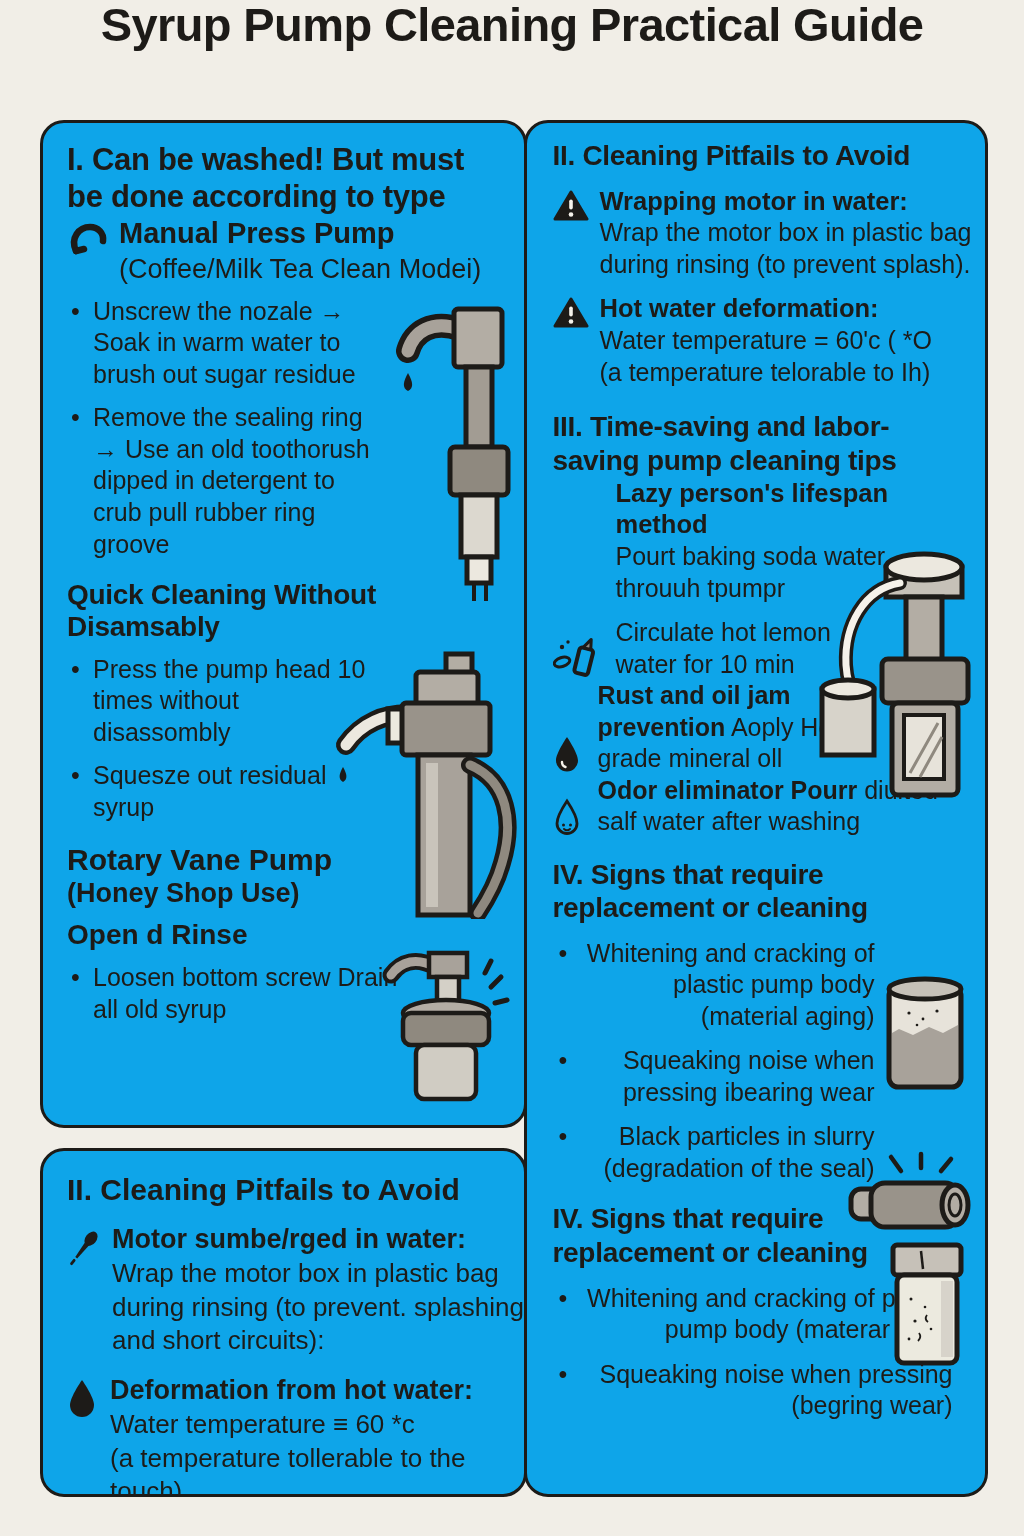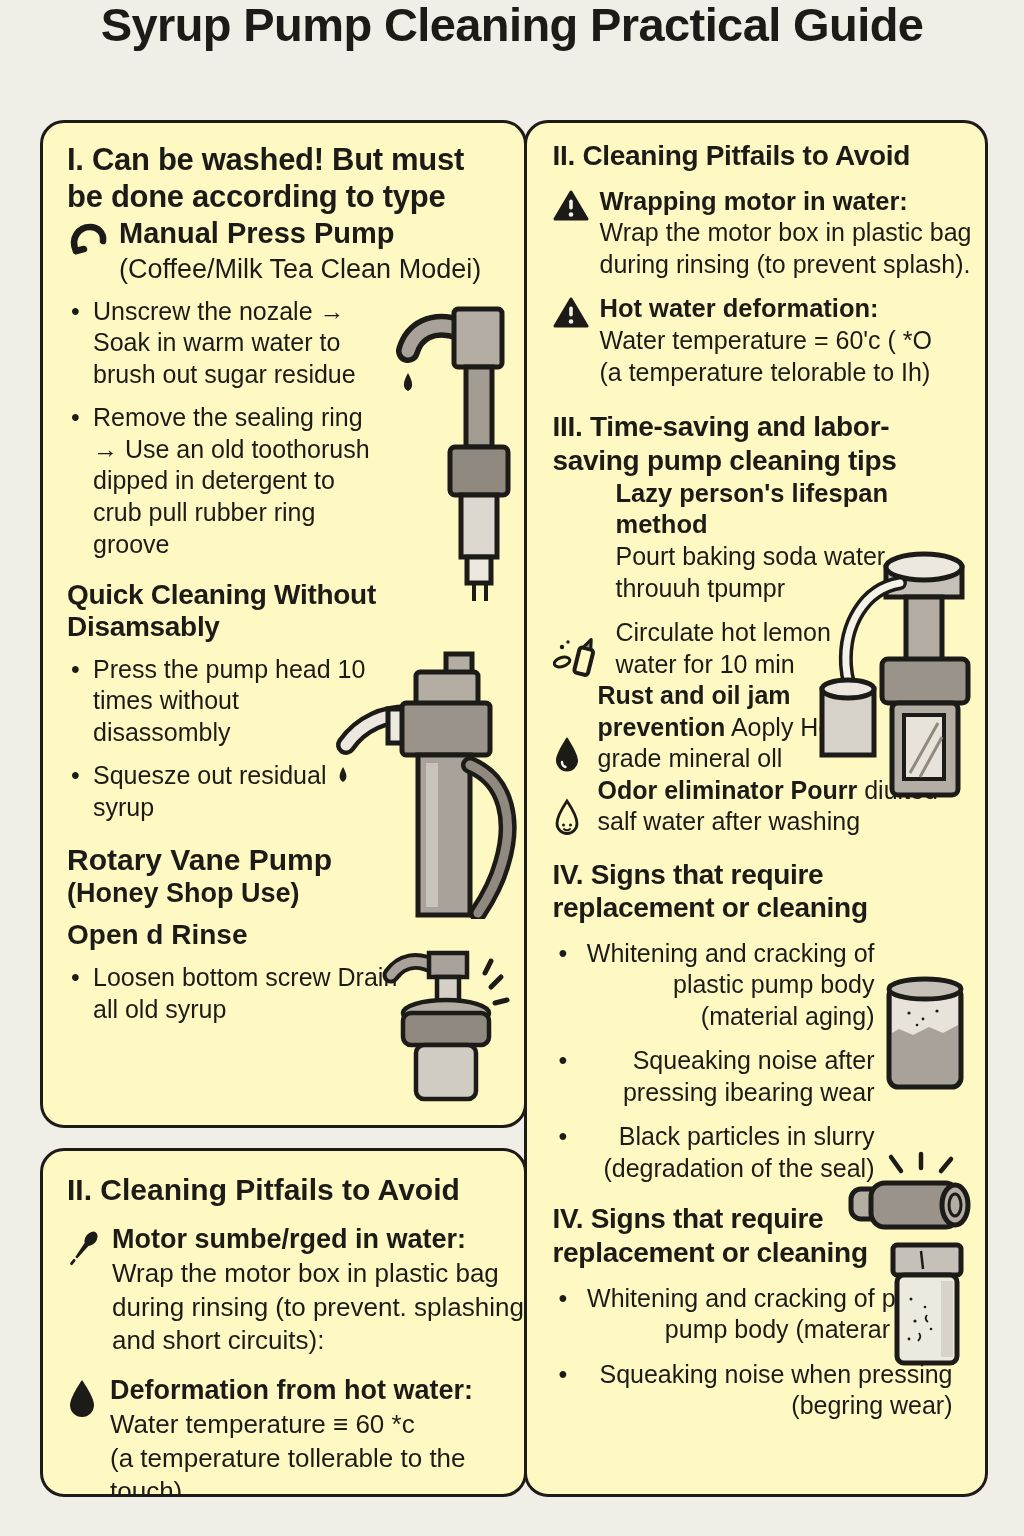--- a/index.html
+++ b/index.html
@@ -9,21 +9,21 @@
     font-family:"Liberation Sans","DejaVu Sans",sans-serif;
   }
   .page{position:relative;width:1024px;height:1536px;}
   .page-title{
     margin:0;text-align:center;
     font-size:47px;font-weight:800;letter-spacing:-0.6px;line-height:1.05;
   }
   .columns{position:absolute;top:120px;left:40px;width:948px;height:1377px;display:flex;}
   .left-col{width:487px;flex:0 0 487px;display:flex;flex-direction:column;}
   .box{
-    background:#fef9c3;border:3.5px solid #1d1b18;border-radius:24px;
+    background:#0ea5e9;border:3.5px solid #1d1b18;border-radius:24px;
     box-sizing:border-box;position:relative;overflow:hidden;
   }
   .box-lt{height:1008px;padding:18px 20px 0 24px;}
   .box-lb{height:349px;margin-top:20px;padding:16px 22px 0 24px;}
   .box-right{width:464px;flex:0 0 464px;margin-left:-3.5px;height:1377px;padding:16px 20px 0 26px;}
 
   .sec-h{font-size:31px;font-weight:800;line-height:1.2;letter-spacing:-0.3px;margin:0;}
   .pump-row{display:flex;gap:10px;margin-top:2px;align-items:flex-start;}
   .pump-row .icn{flex:0 0 auto;margin-top:3px;}
   .pump-title{font-size:29px;font-weight:800;line-height:1.15;}
@@ -254,21 +254,21 @@
         </svg>
         <div class="tipline w400t">
           <span class="b">Odor eliminator Pourr</span>
           <span>diuited salf water after washing</span>
         </div>
       </div>
 
       <h2 class="r-h r4-h">IV. Signs that require replacement or cleaning</h2>
       <ul class="rbul">
         <li>Whitening and cracking of plastic pump body (material aging)</li>
-        <li>Squeaking noise after pressing ibearing wear</li>
+        <li>Squeaking noise when pressing ibearing wear</li>
         <li>Black particles in slurry (degradation of the seal)</li>
       </ul>
 
       <h2 class="r-h r4b-h">IV. Signs that require replacement or cleaning</h2>
       <ul class="rbul full">
         <li>Whitening and cracking of plastic pump body (materar ging)</li>
         <li>Squeaking noise when pressing (begring wear)</li>
       </ul>
 
       <svg class="ill" style="top:424px;right:6px;" width="205" height="255" viewBox="0 0 205 255">

